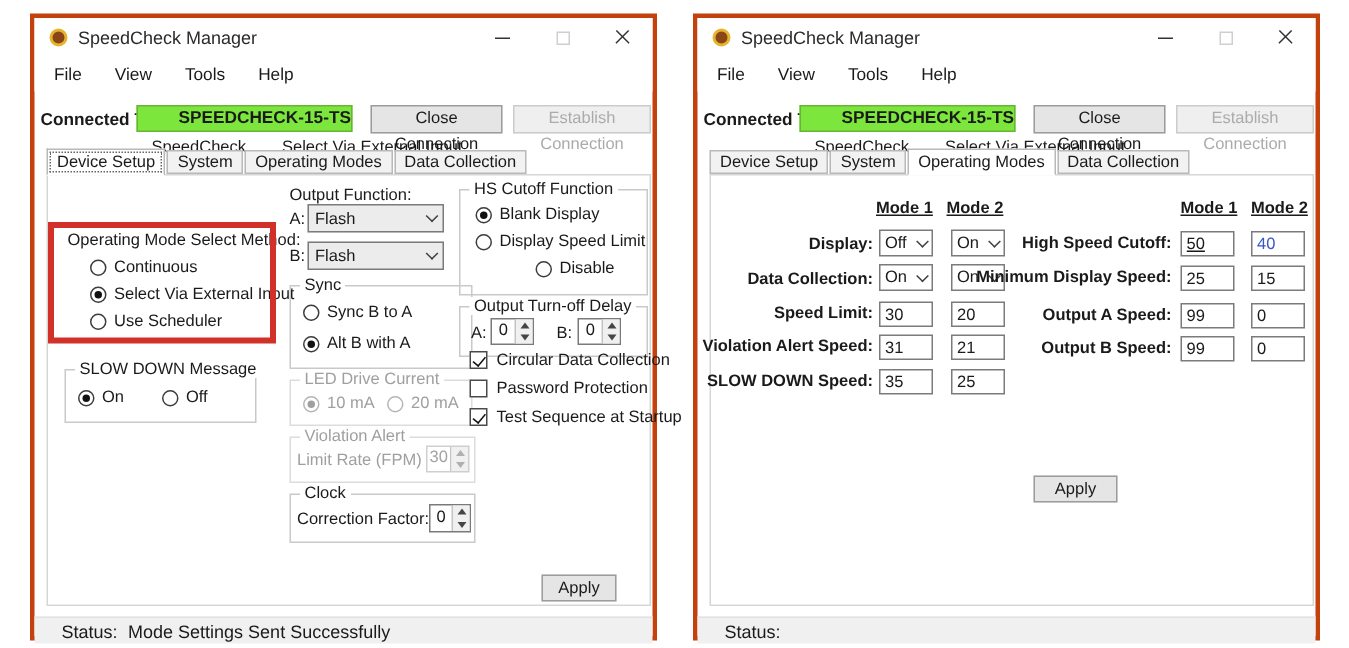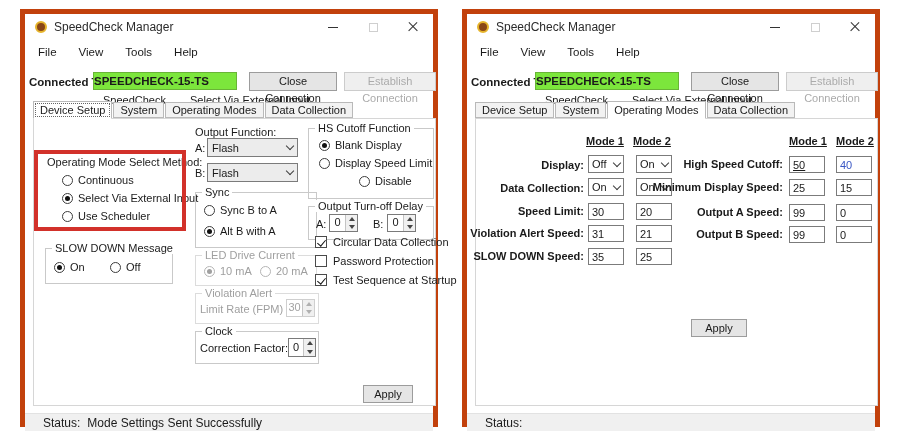--- a/index.html
+++ b/index.html
@@ -1,20 +1,20 @@
 <!DOCTYPE html>
 <html><head>
 <meta charset="utf-8">
 <style>
   * { margin:0; padding:0; box-sizing:border-box; }
   body { background:#fff; font-family:"Liberation Sans", sans-serif; color:#1a1a1a; }
   #stage { position:relative; width:899px; height:432px; background:#fff; overflow:hidden; }
 
   .win { position:absolute; top:9px; width:418px; height:418px; background:#fff;
-         border:5px solid #c2410c; font-size:11px; }
+         border:3px solid #c2410c; font-size:11px; }
   #win-left { left:20px; } #win-right { left:462px; }
 
   
   .titlebar { position:absolute; top:0; left:0; right:0; height:26px; background:#fff; }
   .app-icon { position:absolute; left:10px; top:7px; width:12px; height:12px; border-radius:50%;
               background:#8a4616; border:2px solid #e6b42c; }
   .win-title { position:absolute; left:29px; top:6px; font-size:12px; color:#2b2b2b; white-space:nowrap; }
   .win-controls { position:absolute; right:0; top:0; height:26px; display:flex; }
   .wc { width:40px; height:26px; display:flex; align-items:center; justify-content:center; cursor:default; }
   .ic-min { width:10px; height:1px; background:#333; }
@@ -24,21 +24,21 @@
   .ic-close i:first-child { transform:rotate(45deg); } .ic-close i:last-child { transform:rotate(-45deg); }
 
   
   .menubar { position:absolute; top:26px; left:0; right:0; height:23px; display:flex; gap:22px;
              padding-left:13px; align-items:center; font-size:11.5px; background:#fff; }
   .menu-item { cursor:default; }
 
   
   .conn-label { position:absolute; left:4px; top:62px; font-weight:bold; font-size:11.5px; }
   .conn-device { position:absolute; left:68px; top:58px; width:144px; height:18px; background:#7CE63C;
-                 border:1px solid #69b437; font-weight:bold; font-size:11.5px; line-height:16px; padding-left:0; }
+                 border:1px solid #69b437; font-weight:bold; font-size:11.5px; line-height:16px; padding-left:0;text-align:right; }
   .btn { background:#e5e5e5; border:1px solid #9c9c9c; font-size:11px; text-align:center; color:#1a1a1a; }
   .btn-close-conn { position:absolute; left:224px; top:58px; width:88px; height:19px; line-height:17px; }
   .btn-est-conn  { position:absolute; left:319px; top:58px; width:92px; height:19px; line-height:17px;
                    color:#ababab; border-color:#cccccc; background:#efefef; }
   .sub1 { position:absolute; left:78px; top:80px; } .sub2 { position:absolute; left:165px; top:80px; }
 
   
   .tabs { position:absolute; left:8px; top:87px; display:flex; align-items:flex-end; z-index:5; }
   .tab { height:16px; line-height:15px; padding:0 6px; border:1px solid #b9b9b9; background:#f2f2f2;
          margin-right:1px; white-space:nowrap; }

